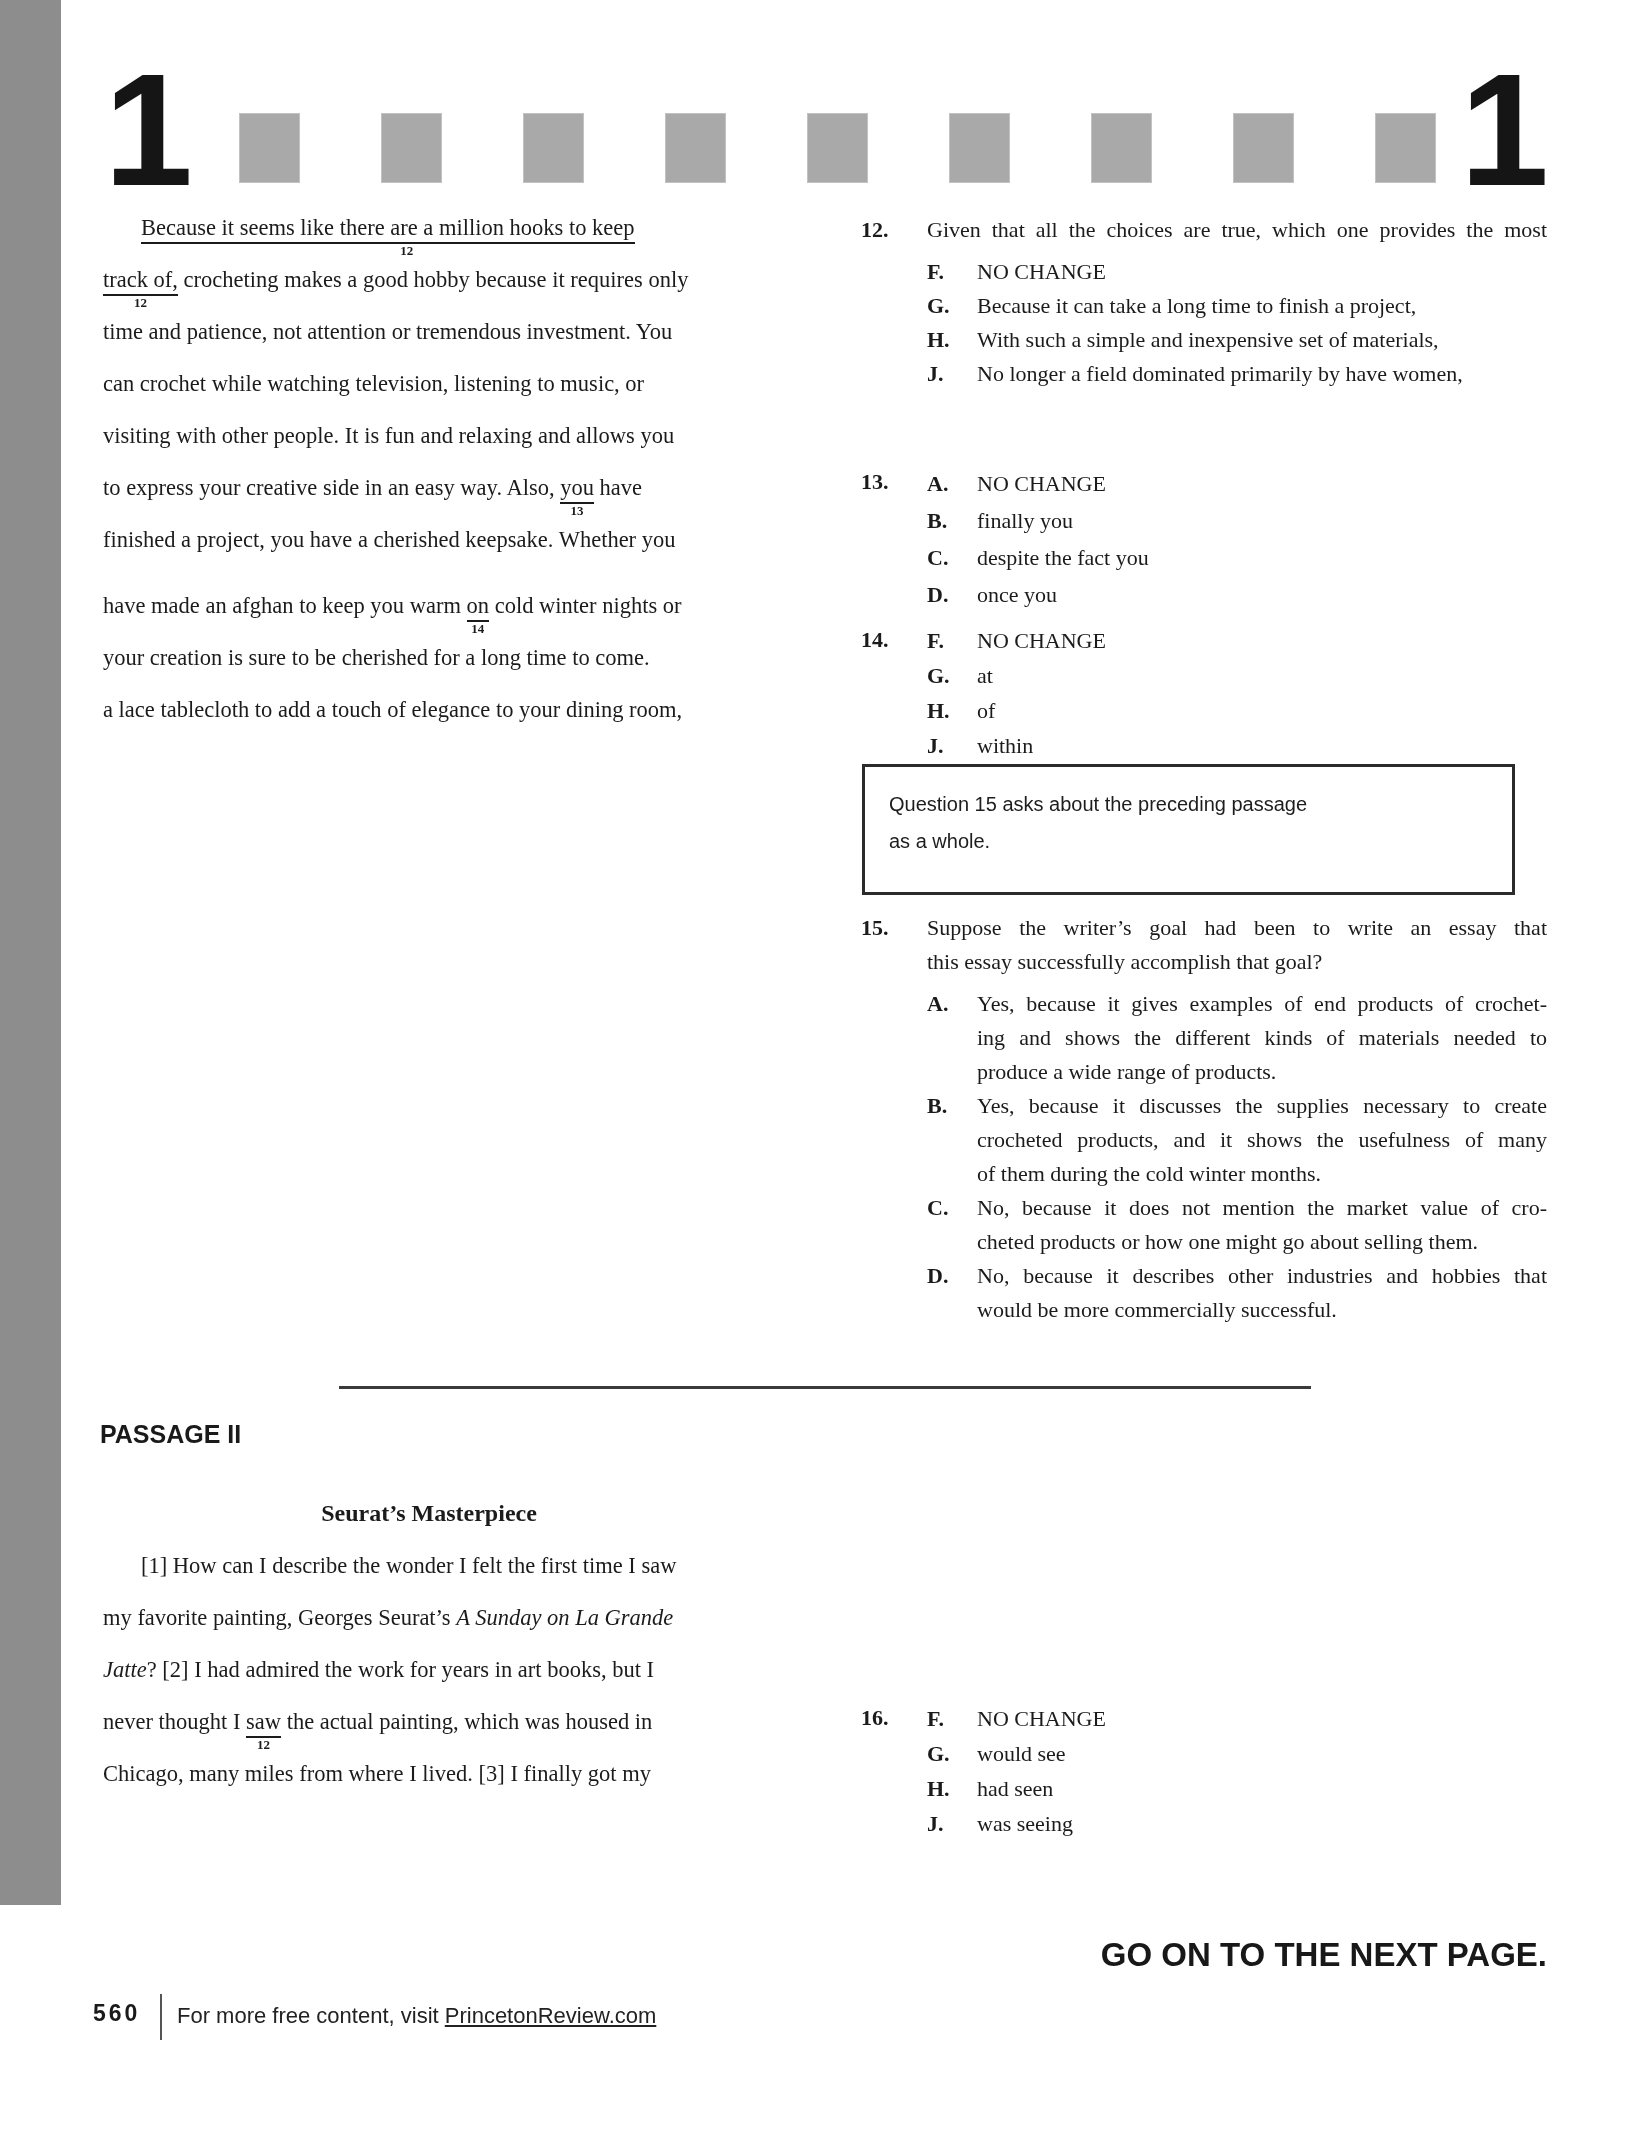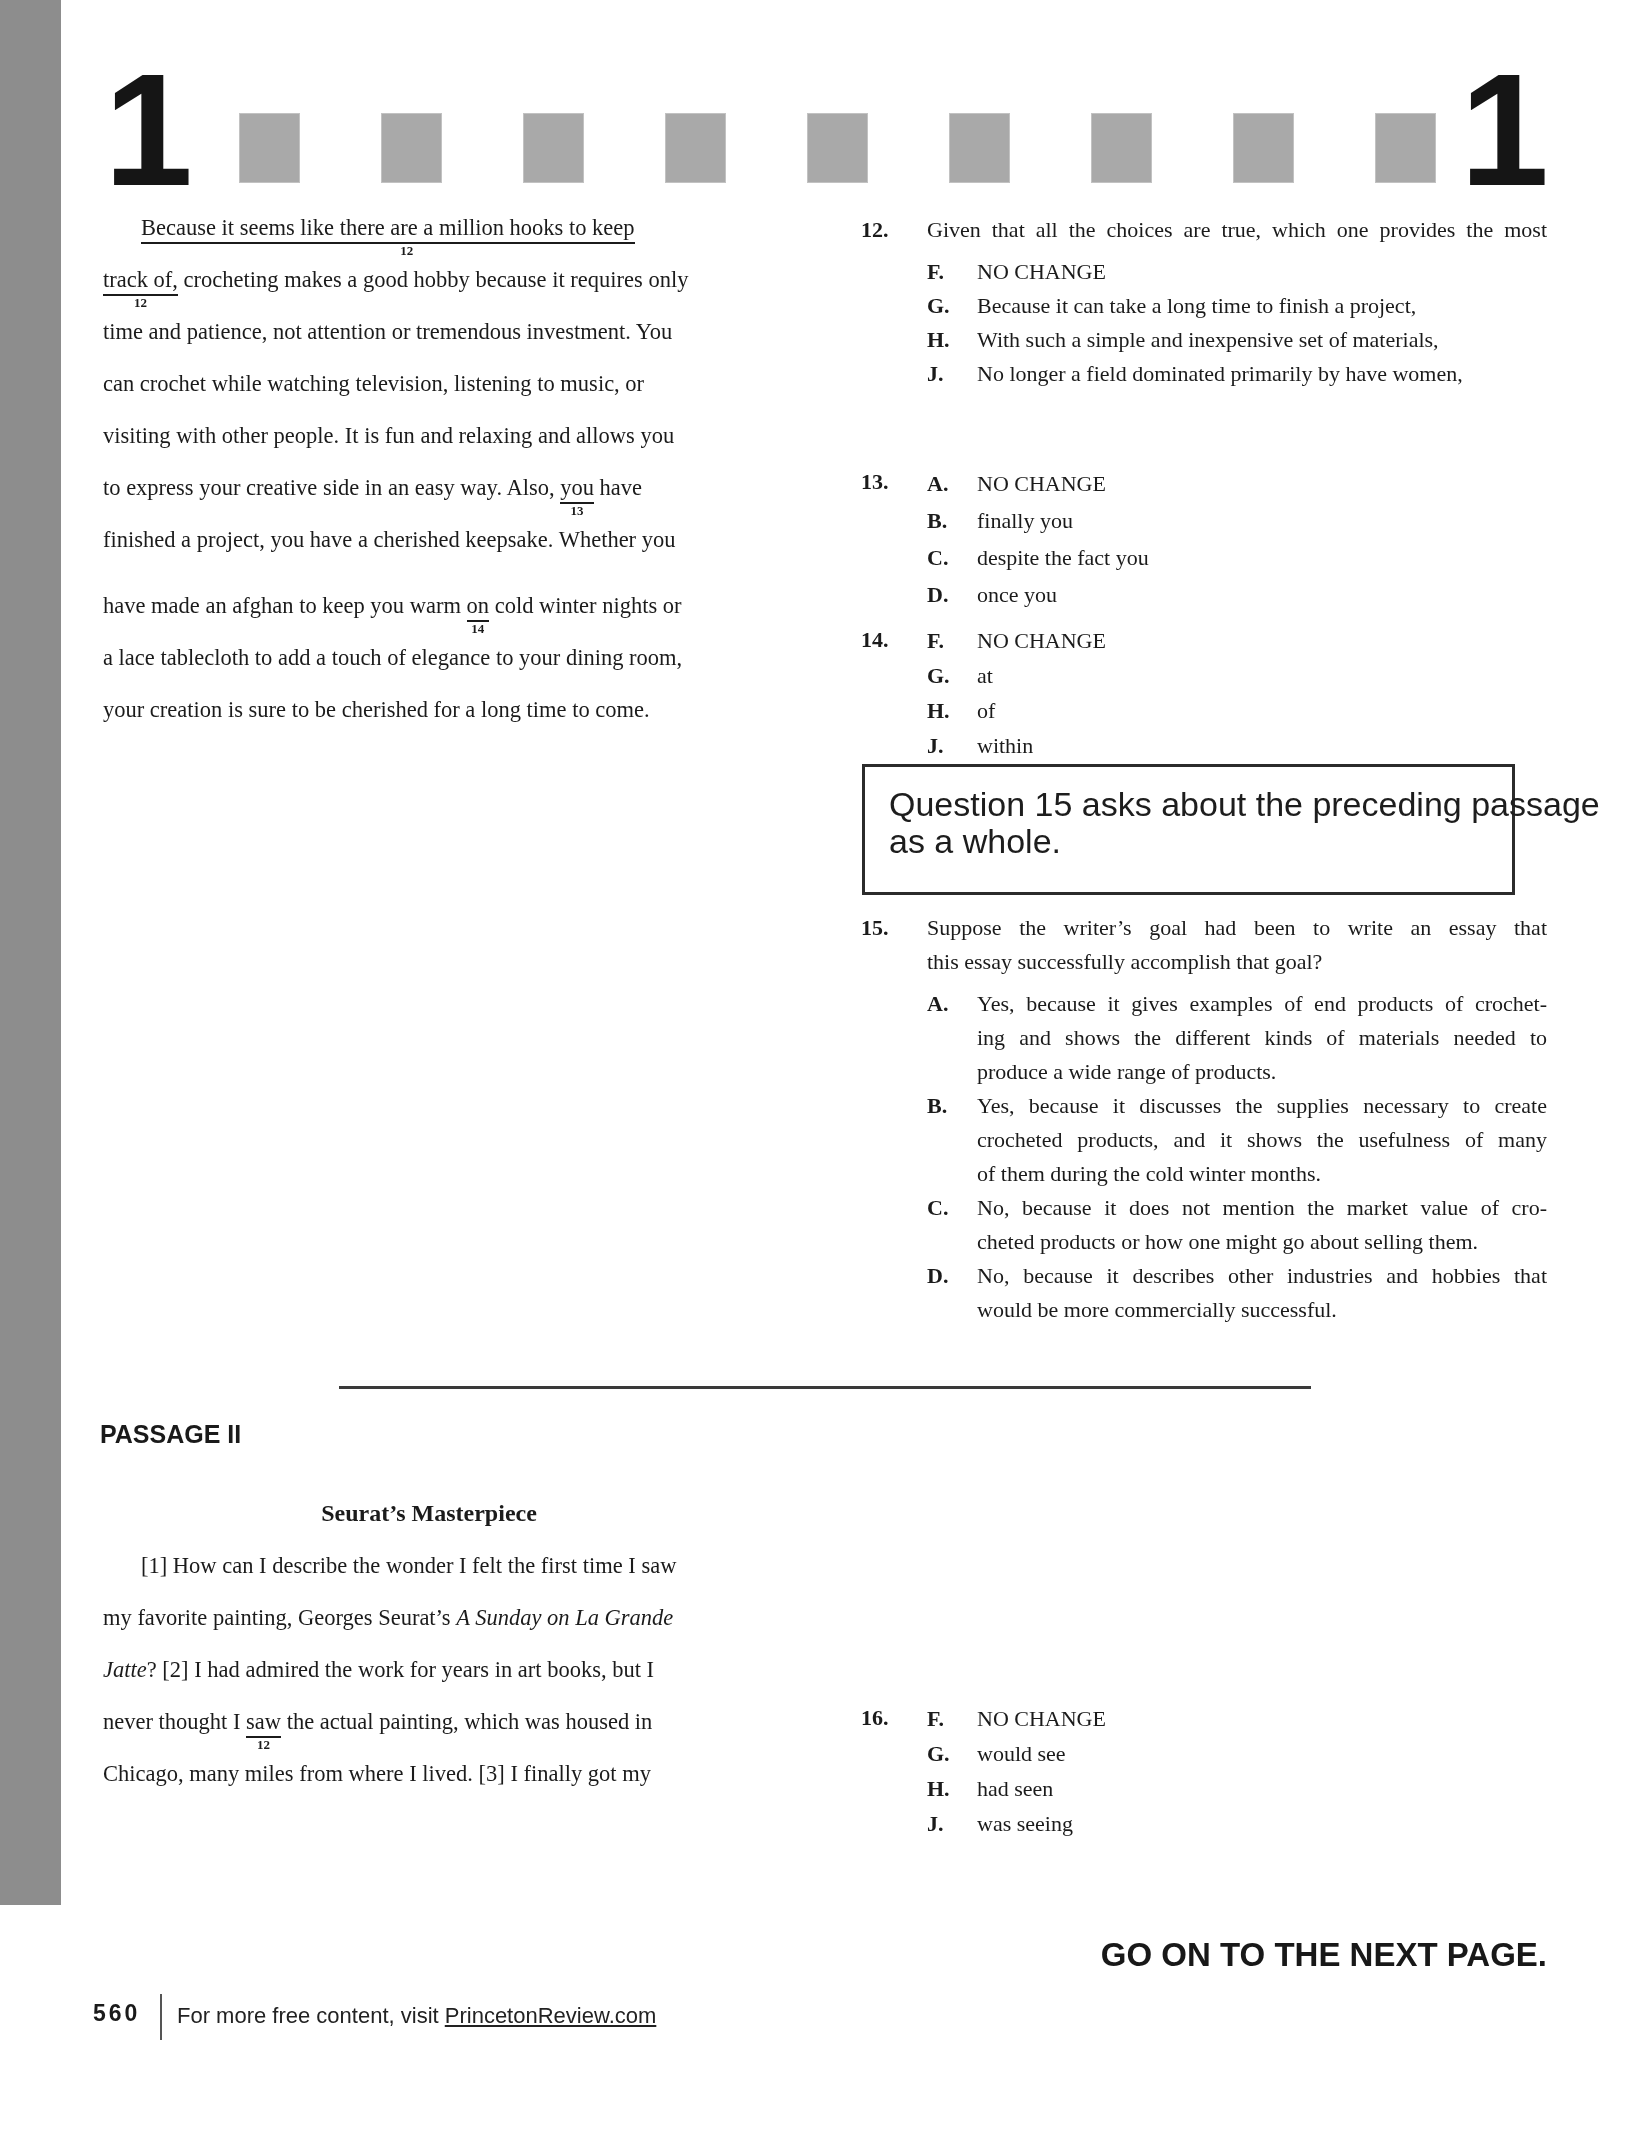--- a/index.html
+++ b/index.html
@@ -31,21 +31,21 @@
   .opt{display:flex;}
   .opt .ol{width:50px;flex:none;font-weight:bold;}
   .opt .ot{flex:1;min-width:0;}
   .lh34 .opt{line-height:34px;}
   .lh35 .opt{line-height:35px;}
   .lh37 .opt{line-height:37px;}
   .nostem{margin-top:0;}
   
   .qbox{position:absolute;left:862px;top:764px;width:653px;height:131px;box-sizing:border-box;
         border:3px solid #2b2b2b;padding:19px 24px;font-family:"Liberation Sans",sans-serif;
-        font-size:34px;line-height:37px;color:#1d1d1d;}
+        font-size:20px;line-height:37px;color:#1d1d1d;}
   .qbox div{white-space:nowrap;}
   
   .divider{position:absolute;left:339px;top:1386px;width:972px;height:3px;background:var(--c-rule,#3a3a3a);}
   .plabel{position:absolute;left:100px;top:1420px;font-family:"Liberation Sans",sans-serif;
           font-weight:bold;font-size:25px;color:#1a1a1a;}
   .ptitle{position:absolute;left:103px;top:1500px;width:652px;text-align:center;
           font-weight:bold;font-size:24px;}
   
   .goon{position:absolute;left:861px;top:1936px;width:686px;text-align:right;
         font-family:"Liberation Sans",sans-serif;font-weight:bold;font-size:33px;color:#181818;}
@@ -82,22 +82,22 @@
     <div class="ln"><span class="u"><span>track of,</span><b class="unum">12</b></span><span> crocheting makes a good hobby because it requires only</span></div>
     <div class="ln">time and patience, not attention or tremendous investment. You</div>
     <div class="ln">can crochet while watching television, listening to music, or</div>
     <div class="ln">visiting with other people. It is fun and relaxing and allows you</div>
     <div class="ln"><span>to express your creative side in an easy way. Also, </span><span class="u"><span>you</span><b class="unum">13</b></span><span> have</span></div>
     <div class="ln">finished a project, you have a cherished keepsake. Whether you</div>
   </div>
 
   <div class="lcol" style="top:580px;">
     <div class="ln"><span>have made an afghan to keep you warm </span><span class="u"><span>on</span><b class="unum">14</b></span><span> cold winter nights or</span></div>
+    <div class="ln">your creation is sure to be cherished for a long time to come.</div>
     <div class="ln">a lace tablecloth to add a touch of elegance to your dining room,</div>
-    <div class="ln">your creation is sure to be cherished for a long time to come.</div>
   </div>
 
   <div class="q" style="top:213px;">
     <div class="qnum">12.</div>
     <div class="qbody">
       <span class="jl">Given that all the choices are true, which one provides the most</span>
       <div class="opts lh34">
         <div class="opt">
             <span class="ol">F.</span>
             <span class="ot">NO CHANGE</span>

